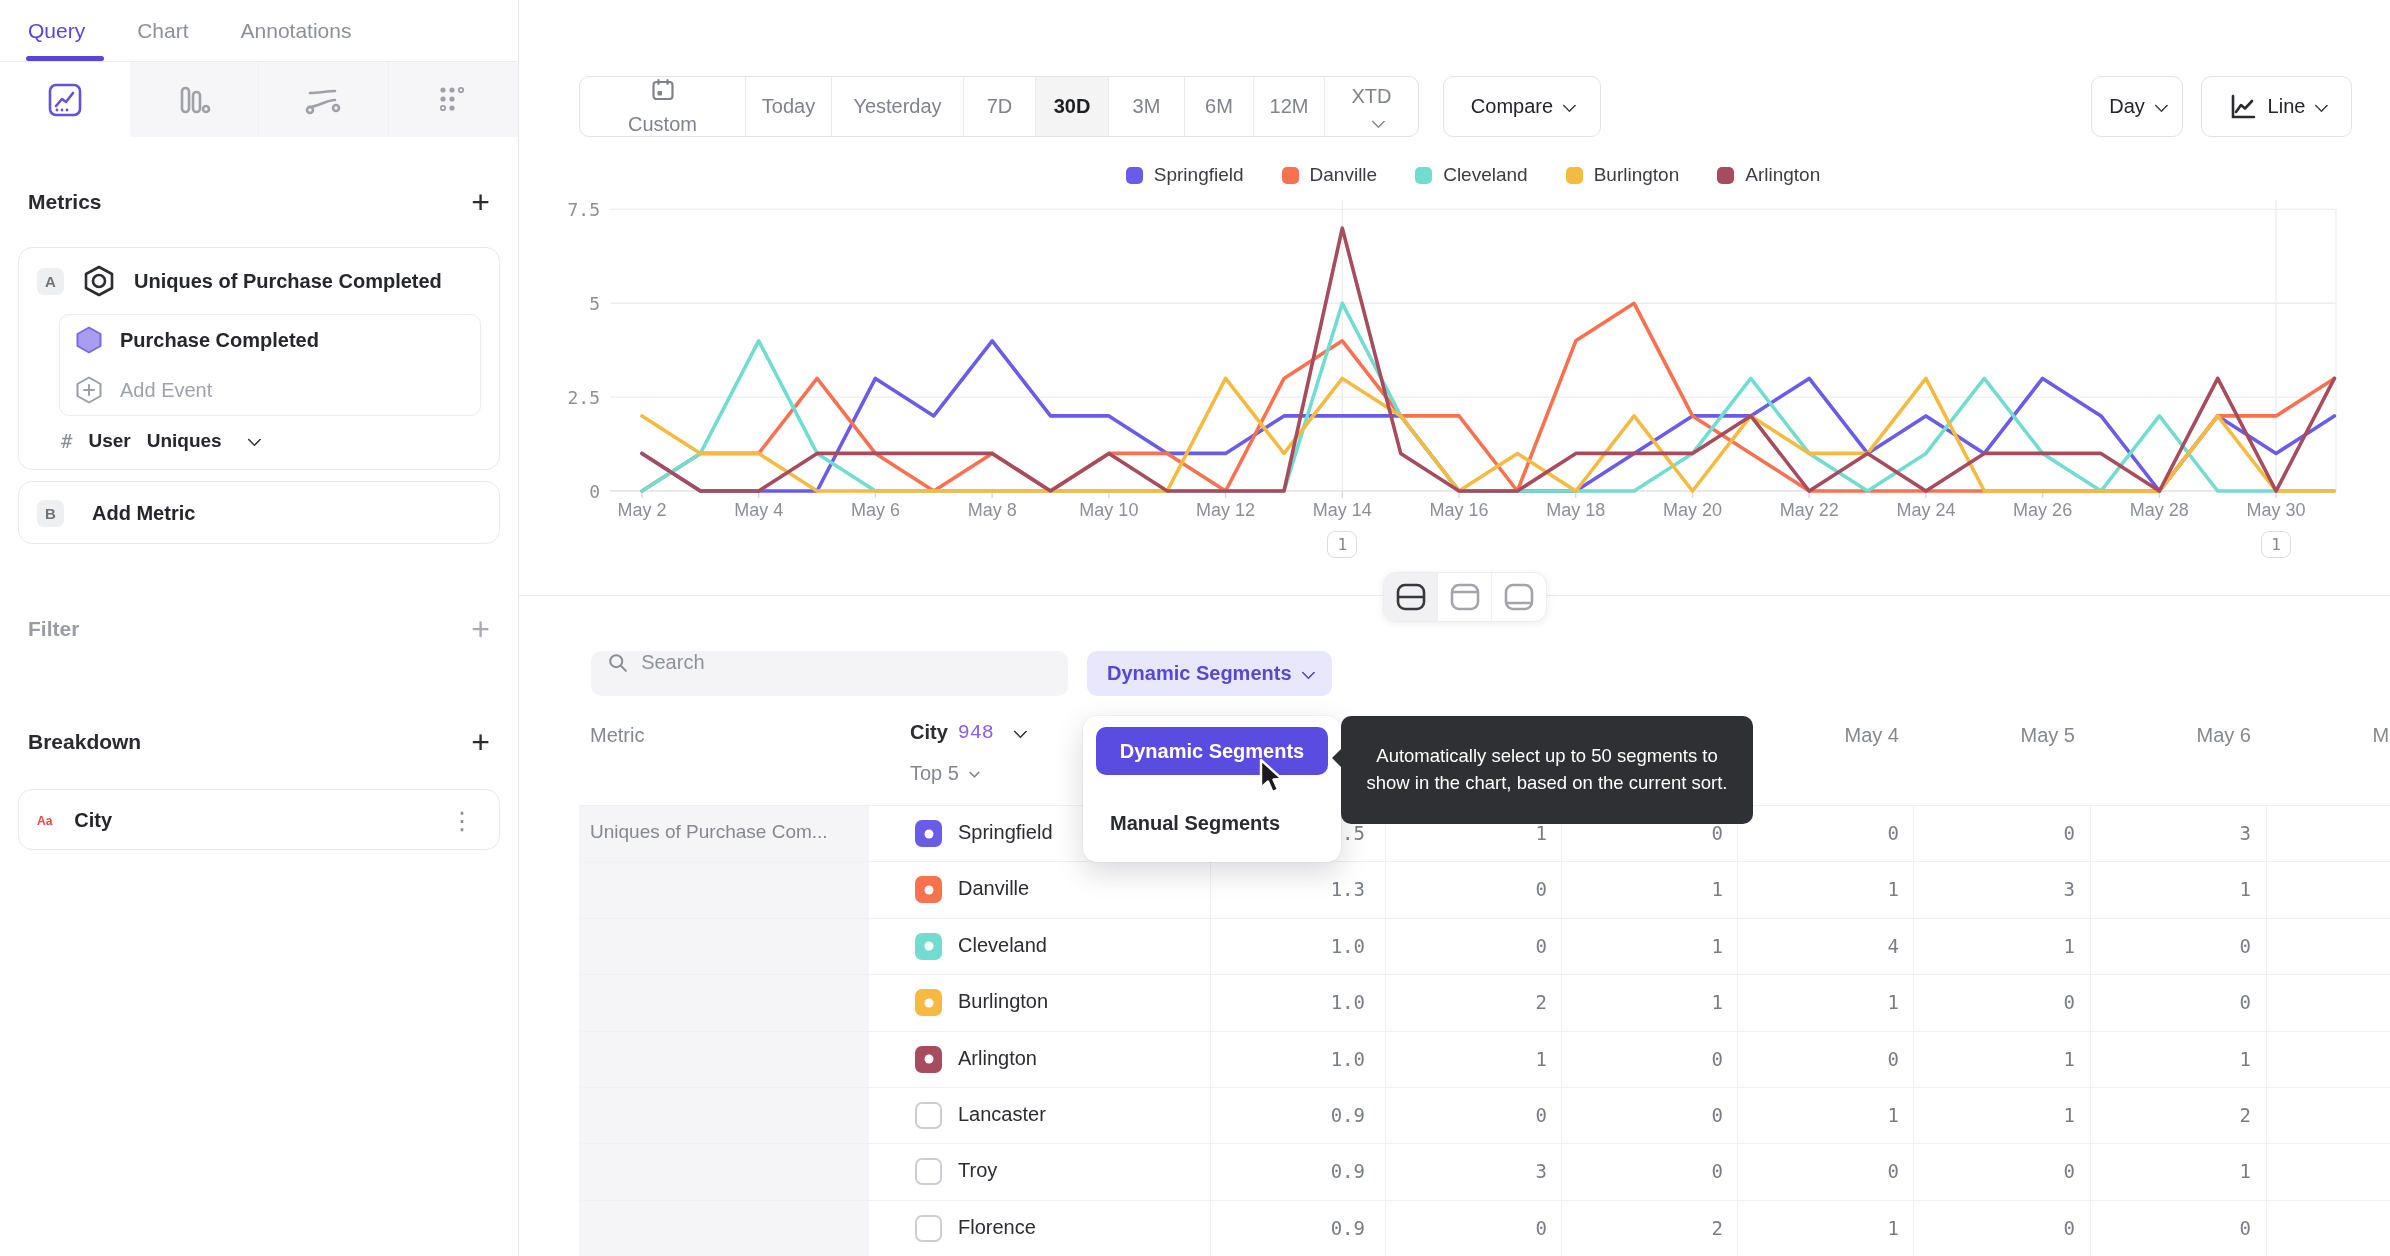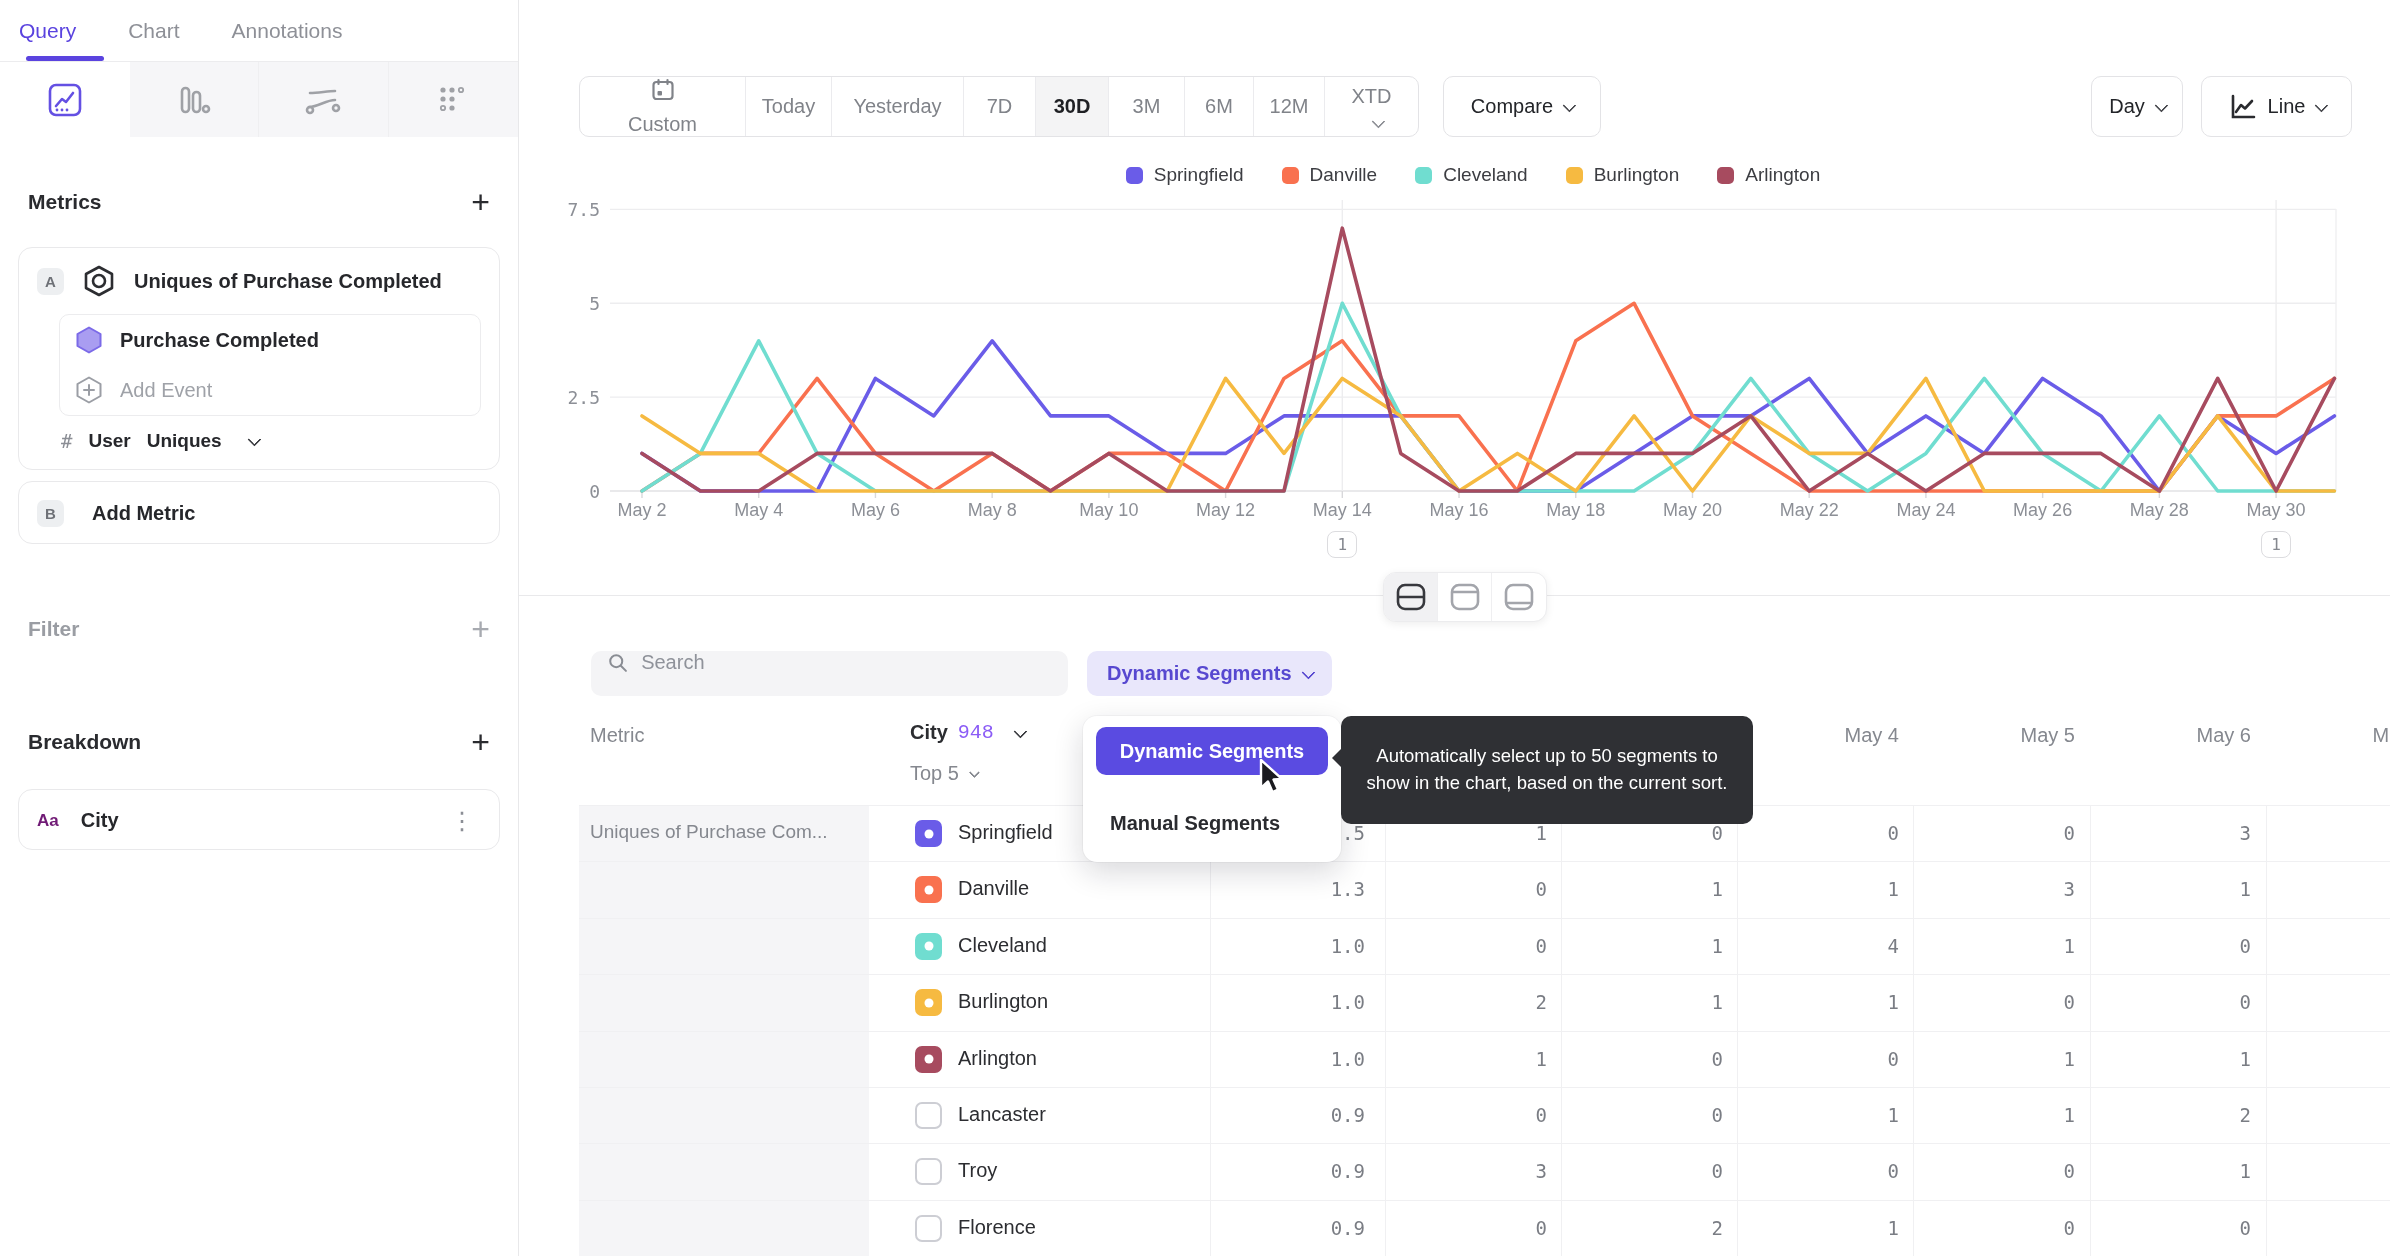--- a/index.html
+++ b/index.html
@@ -5,21 +5,21 @@
   * { margin:0; padding:0; box-sizing:border-box; }
   html,body { width:2390px; height:1256px; overflow:hidden; background:#fff;
     font-family:"Liberation Sans", sans-serif; color:#26272b; }
   #page { position:relative; width:2390px; height:1256px; }
   .num { font-family:"DejaVu Sans Mono", monospace; }
   .chev { width:10px; height:10px; border-right:2.6px solid currentColor; border-bottom:2.6px solid currentColor;
     transform:rotate(45deg) translateY(-2px); display:inline-block; margin-left:10px; border-radius:1px; flex:none; }
   
   #sidebar { position:absolute; left:0; top:0; width:518px; height:1256px; background:#fff; }
   #sidebar-divider { position:absolute; left:518px; top:0; width:1px; height:1256px; background:#e8e8ea; }
-  #tabs { position:absolute; left:0; top:0; width:518px; height:61px; display:flex; align-items:center; padding-left:19px; gap:52px; }
+  #tabs { position:absolute; left:0; top:0; width:518px; height:61px; display:flex; align-items:center; padding-left:28px; gap:52px; }
   .tab { font-size:21px; color:#8e9097; font-weight:500; cursor:default; }
   .tab.active { color:#5a43df; }
   #tab-underline { position:absolute; left:26px; top:56px; width:78px; height:5px; background:#5a43df; border-radius:3px; }
   #tabs-line { position:absolute; left:0; top:61px; width:518px; height:1px; background:#ececee; }
   #icon-row { position:absolute; left:0; top:62px; width:518px; height:75px; display:flex; }
   .icon-cell { width:129.5px; height:75px; display:flex; align-items:center; justify-content:center; background:#f6f6f8; border-right:1px solid #efeff1; }
   .icon-cell.active { background:#fff; border-right:none; }
   .side-section { position:absolute; left:28px; width:462px; display:flex; justify-content:space-between; align-items:center; }
   .side-heading { font-size:21px; font-weight:700; color:#2a2b2f; }
   .side-heading.muted { color:#9a9da3; }
@@ -188,21 +188,21 @@
       <span class="plus muted">+</span>
     </div>
 
     <div class="side-section" style="top:730px">
       <span class="side-heading">Breakdown</span>
       <span class="plus">+</span>
     </div>
 
     <div class="card" style="top:789px; height:61px">
       <div class="metric-row" style="height:61px; gap:22px">
-        <span style="color:#701a75; font-size:17px; font-weight:600">Aa</span>
+        <span style="color:#ef4444; font-size:12px; font-weight:600">Aa</span>
         <span style="font-size:20px; font-weight:600">City</span>
         <span style="position:absolute; right:24px; color:#8b8e95; font-size:24px; letter-spacing:1px">⋮</span>
       </div>
     </div>
   </div>
   <div id="sidebar-divider"></div>
 
   <div id="ranges">
       <div class="seg" style="width: 166px;">
         <svg width="26" height="26" viewBox="0 0 26 26">

